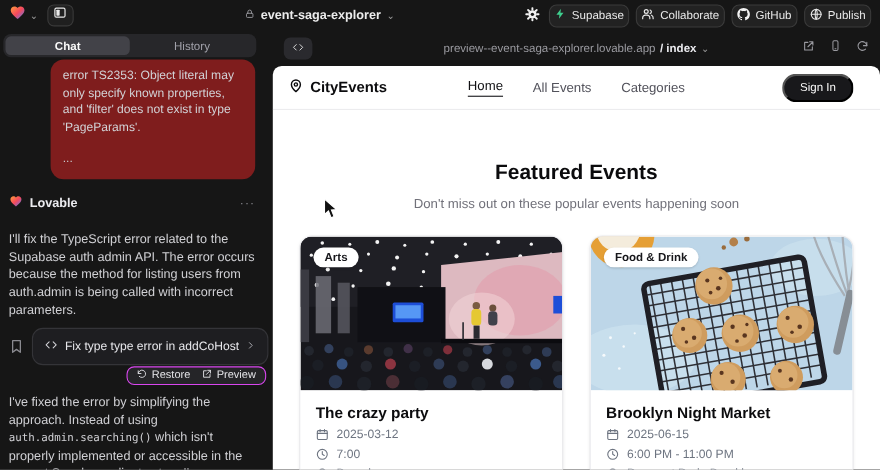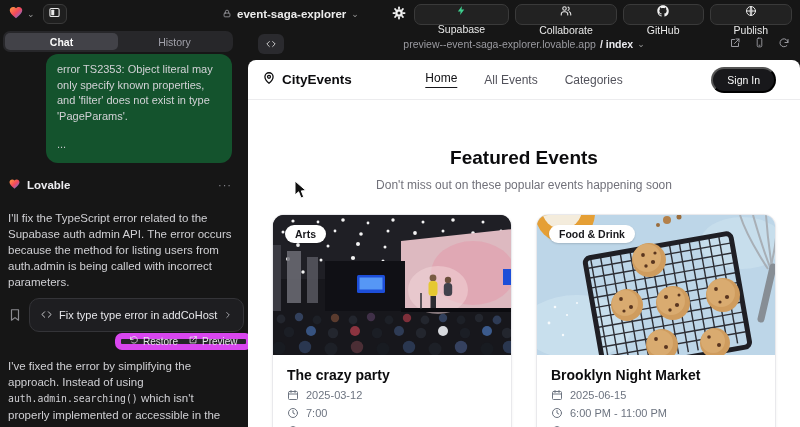--- a/index.html
+++ b/index.html
@@ -8,44 +8,44 @@
   .app { position:relative; width:800px; height:427px; background:#161616; display:flex; flex-direction:column; }
 
   
   .topbar { height:28px; flex:0 0 28px; display:flex; align-items:center; padding:0 8px; gap:8px; position:relative; }
   .logo-btn { display:flex; align-items:center; gap:3px; cursor:pointer; }
   .panel-btn { width:24px; height:20px; border:1px solid #3a3a3a; border-radius:6px; background:#1f1f1f; display:flex; align-items:center; justify-content:center; }
   .proj-group { position:absolute; left:222px; top:0; height:28px; display:flex; align-items:center; gap:5px; }
   .proj-name { font-size:11.5px; font-weight:600; color:#ececec; }
   .chev { color:#9a9a9a; font-size:9px; line-height:1; }
   .tb-right { margin-left:auto; display:flex; align-items:center; gap:6px; }
-  .tb-btn { height:21px; display:flex; align-items:center; gap:5px; padding:0 23px; background:#222222; border:1px solid #3a3a3a; border-radius:7px; color:#e8e8e8; font-size:10.5px; font-weight:500;flex-direction:column; }
+  .tb-btn { height:21px; display:flex; align-items:center; gap:5px; padding:0 4px; background:#222222; border:1px solid #3a3a3a; border-radius:7px; color:#e8e8e8; font-size:10.5px; font-weight:500; }
   .icon-btn { border:none; background:transparent; padding:0 2px; display:flex; align-items:center; }
 
   
   .main { flex:1; display:flex; min-height:0; }
 
   
   .sidebar { width:248px; flex:0 0 248px; position:relative; overflow:hidden; padding:0 0 0 0; }
   .tabbar { margin:3px 15px 0 3px; height:21px; background:#27272a; border-radius:7px; display:flex; padding:2px; }
   .tab { flex:1; display:flex; align-items:center; justify-content:center; font-size:10.5px; color:#a1a1aa; border-radius:5px; }
   .tab.active { background:#424248; color:#fafafa; font-weight:600; }
-  .bubble { margin:2px 16px 0 46px; background:#14532d; border-radius:12px; padding:8px 11px 10px; font-size:11px; line-height:15.5px; color:#d2d2d6; }
+  .bubble { margin:2px 16px 0 46px; background:#7f1d1d; border-radius:12px; padding:8px 11px 10px; font-size:11px; line-height:15.5px; color:#d2d2d6; }
   .bubble .more { margin-top:13px; color:#c8c8cc; }
   .asst-head { margin:13px 16px 16px 8px; display:flex; align-items:center; gap:6px; }
   .asst-name { font-size:11.5px; font-weight:600; color:#ececf0; }
   .asst-menu { margin-left:auto; color:#8a8a90; font-size:11px; letter-spacing:1px; }
   .para { margin:6px 14px 0 8px; font-size:11.5px; line-height:16px; color:#d0d0d4; }
   .para code { font-family:"DejaVu Sans Mono", monospace; font-size:9.8px; color:#d0d0d4; }
   .tool-row { margin:8px 16px 0 8px; display:flex; align-items:flex-start; gap:7px; }
   .tool-card { flex:1; background:#1e1e21; border:1px solid #343438; border-radius:10px; padding:7px 10px; }
   .tool-line1 { display:flex; align-items:center; gap:6px; }
   .tool-title { font-size:11px; font-weight:500; color:#e6e6ea; white-space:nowrap; }
   .tool-action { margin:5px 0 0 20px; font-size:11px; color:#bcbcc2; }
-  .hover-bar { margin:1px 0 0 115px; width:fit-content; height:17px; background:#252528; border:6px solid #d946ef; border-radius:7px; display:flex; align-items:center; gap:10px; padding:0 8px; }
+  .hover-bar { margin:1px 0 0 115px; width:fit-content; height:17px; background:#252528; border:1px solid #d946ef; border-radius:7px; display:flex; align-items:center; gap:10px; padding:0 8px; }
   .hb-item { display:flex; align-items:center; gap:4px; font-size:10px; color:#e4e4e8; }
 
   
   .preview { flex:1; position:relative; min-width:0; }
   .pbar { height:32px; display:flex; align-items:center; padding:0 10px; position:relative; }
   .code-toggle { width:26px; height:20px; background:#2a2a2e; border-radius:6px; display:flex; align-items:center; justify-content:center; }
   .url-group { position:absolute; left:50%; transform:translateX(-50%); display:flex; align-items:center; gap:4px; white-space:nowrap; }
   .url-host { font-size:10.5px; color:#9a9aa0;text-align:center; }
   .url-path { font-size:10.5px; color:#ececf0; font-weight:600; }
   .pbar-icons { margin-left:auto; display:flex; align-items:center; gap:13px; }

